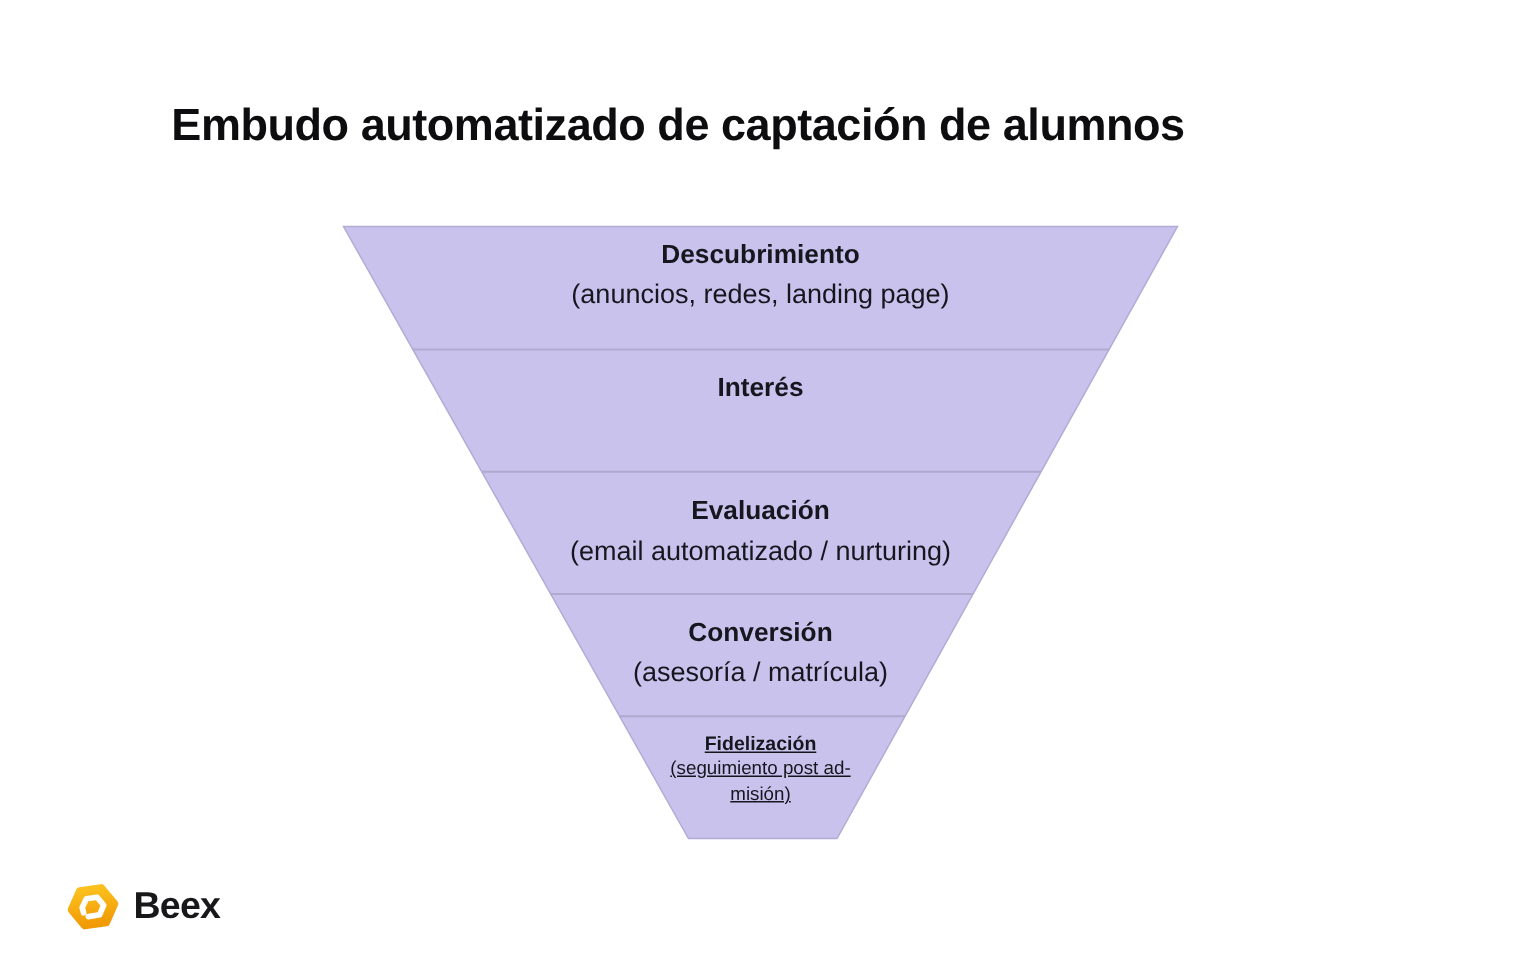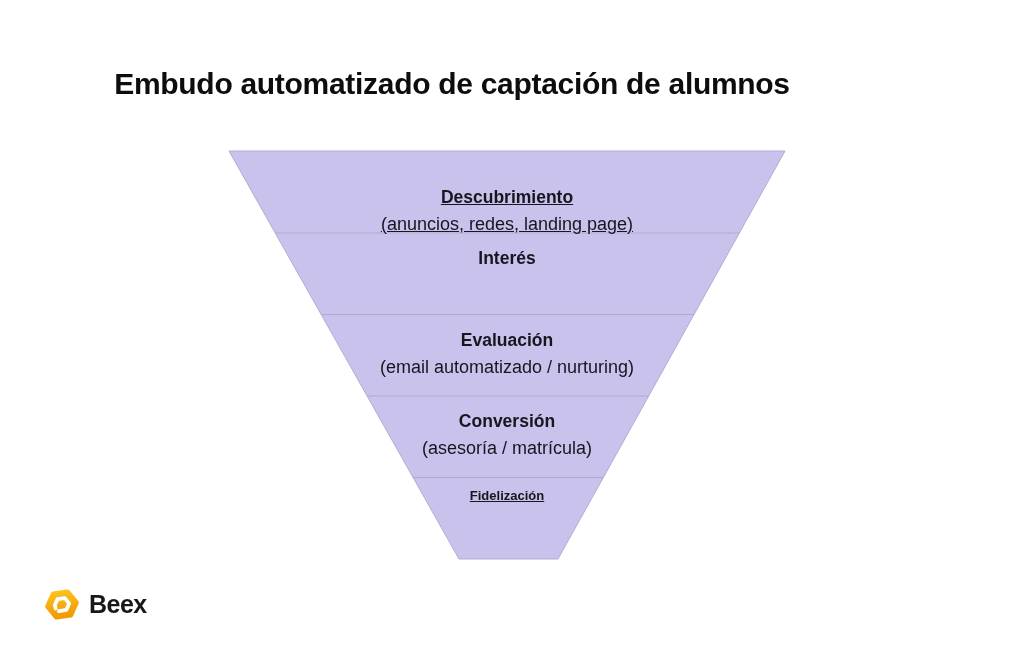--- a/index.html
+++ b/index.html
@@ -53,21 +53,21 @@
     font-weight: 700;
     font-size: 17.5px;
     line-height: 27px;
   }
   .stage .stage-detail {
     display: block;
     font-weight: 400;
     font-size: 18px;
     line-height: 26px;
   }
-  .stage-1 { top: 184px; text-decoration: underline; }
+  .stage-1 { top: 156px; }
   .stage-2 { top: 245px; }
   .stage-3 { top: 327px; }
   .stage-4 { top: 408px; }
   .stage-5 {
     top: 487px;
     left: 432px;
     width: 150px;
     text-decoration: underline;
   }
   .stage-5 .stage-label { font-size: 13px; line-height: 17px; }
@@ -131,20 +131,21 @@
   <span class="stage-detail">(email automatizado / nurturing)</span>
 </div>
 
 <div class="stage stage-4">
   <span class="stage-label">Conversión</span>
   <span class="stage-detail">(asesoría / matrícula)</span>
 </div>
 
 <div class="stage stage-5">
   <span class="stage-label">Fidelización</span>
+  <span class="stage-detail">(seguimiento post ad-misión)</span>
 </div>
 
 <div class="logo">
   <svg width="36" height="39" viewBox="0 0 36 39">
     <defs>
       <linearGradient id="hexGrad" x1="0" y1="0" x2="0" y2="1">
         <stop class="logo-hex-stop-top" offset="0"></stop>
         <stop class="logo-hex-stop-bottom" offset="1"></stop>
       </linearGradient>
     </defs>

